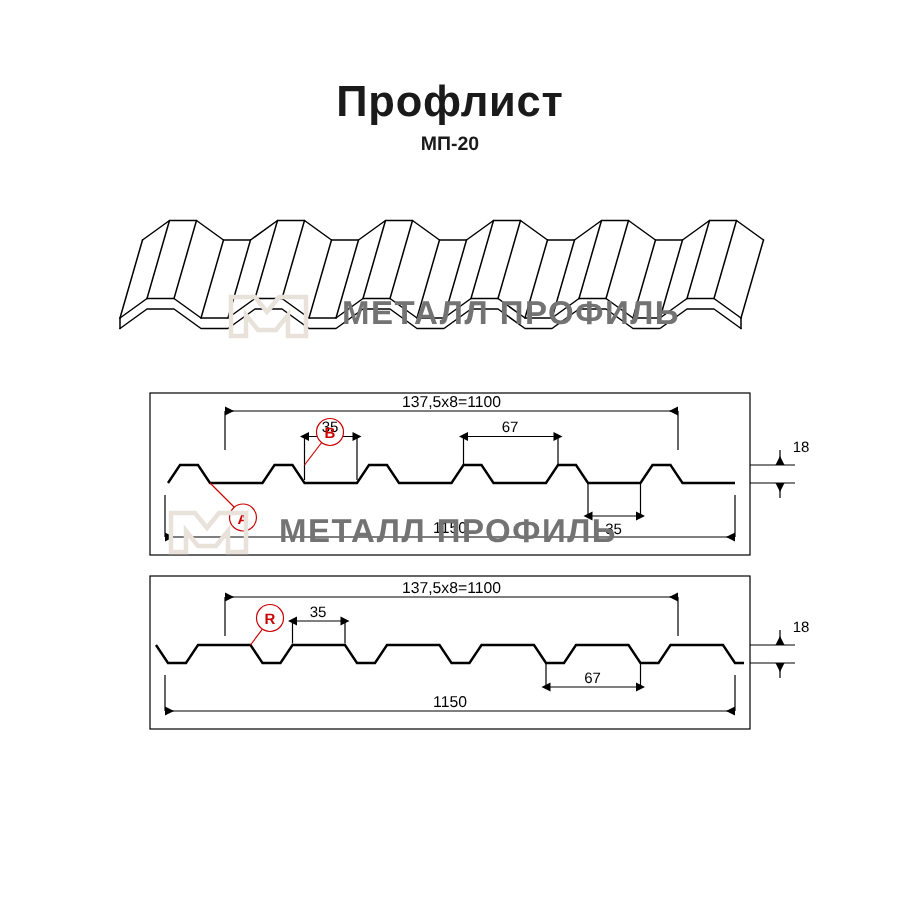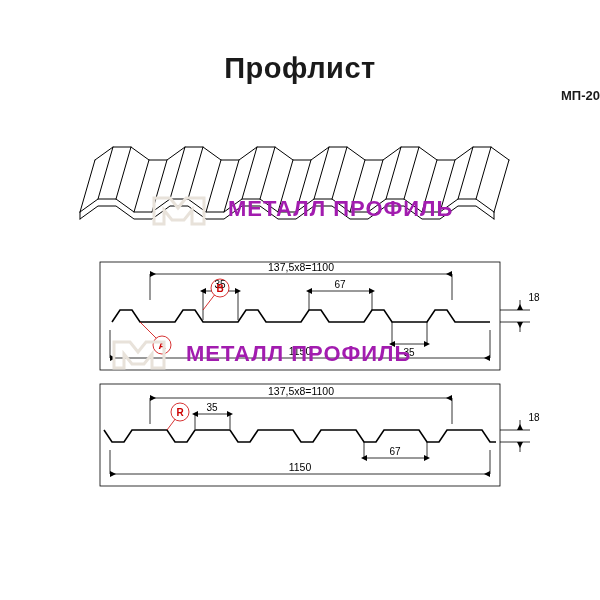--- a/index.html
+++ b/index.html
@@ -29,45 +29,45 @@
     font-size: 29px;
     font-weight: bold;
     letter-spacing: 0.5px;
     color: #1a1a1a;
   }
   .subtitle {
     position: absolute;
     top: 88px;
     left: 0;
     width: 600px;
-    text-align: right;
-    font-size: 13px;
-    font-weight: bold;
-    color: #1a1a1a;
-  }
-  .footer {
-    position: absolute;
-    top: 531px;
-    left: 0;
-    width: 600px;
     text-align: center;
     font-size: 13px;
     font-weight: bold;
     color: #1a1a1a;
   }
+  .footer {
+    position: absolute;
+    top: 531px;
+    left: 0;
+    width: 600px;
+    text-align: center;
+    font-size: 13px;
+    font-weight: bold;
+    color: #1a1a1a;
+  }
   svg {
     position: absolute;
     top: 0;
     left: 0;
   }
   .wm {
     position: absolute;
     font-family: "Liberation Sans", sans-serif;
     font-weight: bold;
-    color: #a21caf;
+    color: #737373;
     white-space: nowrap;
     pointer-events: none;
     user-select: none;
   }
   .wm1 {
     top: 196px;
     left: 228px;
     font-size: 22px;
     letter-spacing: 1px;
   }

